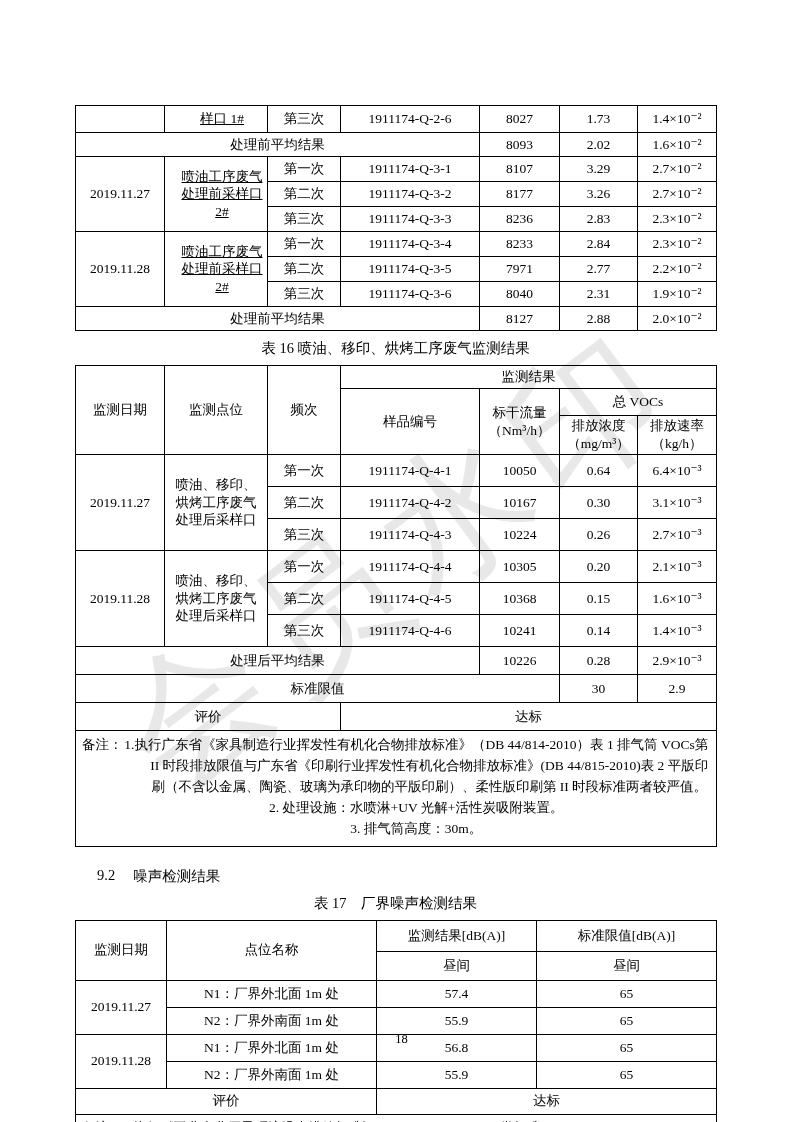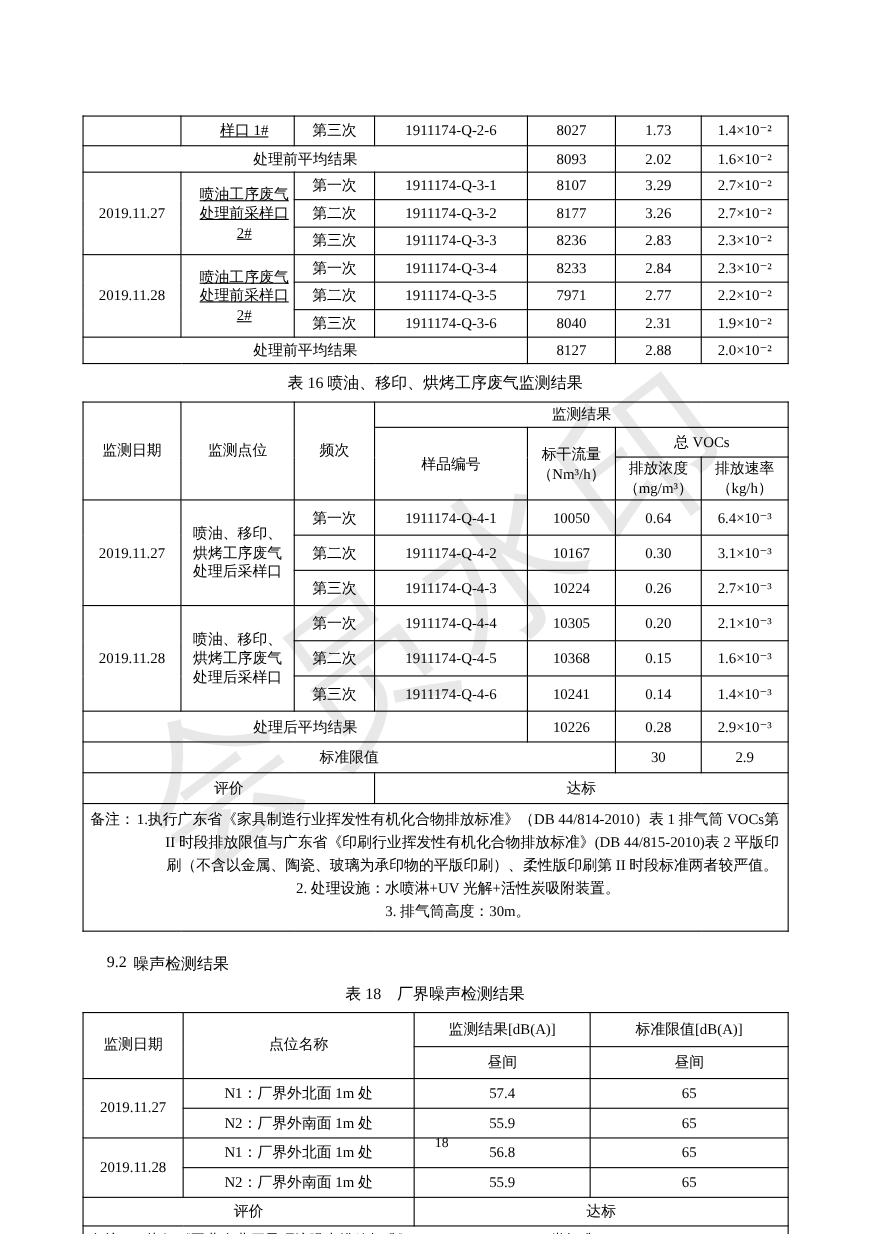--- a/index.html
+++ b/index.html
@@ -22,21 +22,21 @@
   }
   .r24 td { height:24px; } .r22 td { height:22px;text-align:center; } .r21 td { height:21px; }
   .g-h1 th { height:20px; } .g-h2 th { height:24px; } .g-h3 th { height:36px; }
   .g-b td { height:29px; } .g-s td { height:25px; }
   .n-h1 th { height:28px; } .n-h2 th { height:26px;margin-left:24px; }
   .n-b td { height:24px; } .n-e td { height:23px; } .n-n td { height:24px; }
   .pt5 { padding-left:16px; padding-right:4px;text-decoration:underline; }
   .pt6 { padding-left:10px; padding-right:10px;margin-left:46px; }
   .blk { display:block; }
   .tbl-title { text-align:center; font-size:14.5px; margin:8px 0 7px 0; }
-  .sec-head { display:flex; gap:6px; margin:20px 0 5px 22px; font-size:14.5px; }
+  .sec-head { display:flex; gap:18px; margin:20px 0 5px 22px; font-size:14.5px; }
   .note-cell { text-align:center; vertical-align:top; padding:4px 6px 6px 6px; height:100px; line-height:1.55; word-break:normal; overflow-wrap:anywhere; }
   .note-flex { display:flex; }
   .note-label { flex:0 0 auto; white-space:nowrap; }
   .note-items { flex:1 1 auto; }
   .note-hang { padding-left:26px; text-indent:-26px; }
   .noise-note { text-align:left; padding-left:6px; word-break:normal; }
   .pageno { position:absolute; top:1032px; left:5px; width:100%; text-align:center; font-size:12.5px; z-index:1; }
 </style>
 </head>
 <body>
@@ -239,21 +239,21 @@
         </td>
       </tr>
     </tbody>
       </table>
 
     <div class="sec-head">
       <span>9.2</span>
       <span>噪声检测结果</span>
     </div>
 
-    <div class="tbl-title">表 18　厂界噪声检测结果</div>
+    <div class="tbl-title">表 17　厂界噪声检测结果</div>
 
     <table>
       <colgroup>
         <col style="width:91px">
           <col style="width:210px">
           <col style="width:160px">
           <col style="width:180px">
       </colgroup>
       <tbody>
           <tr class="n-h1">

